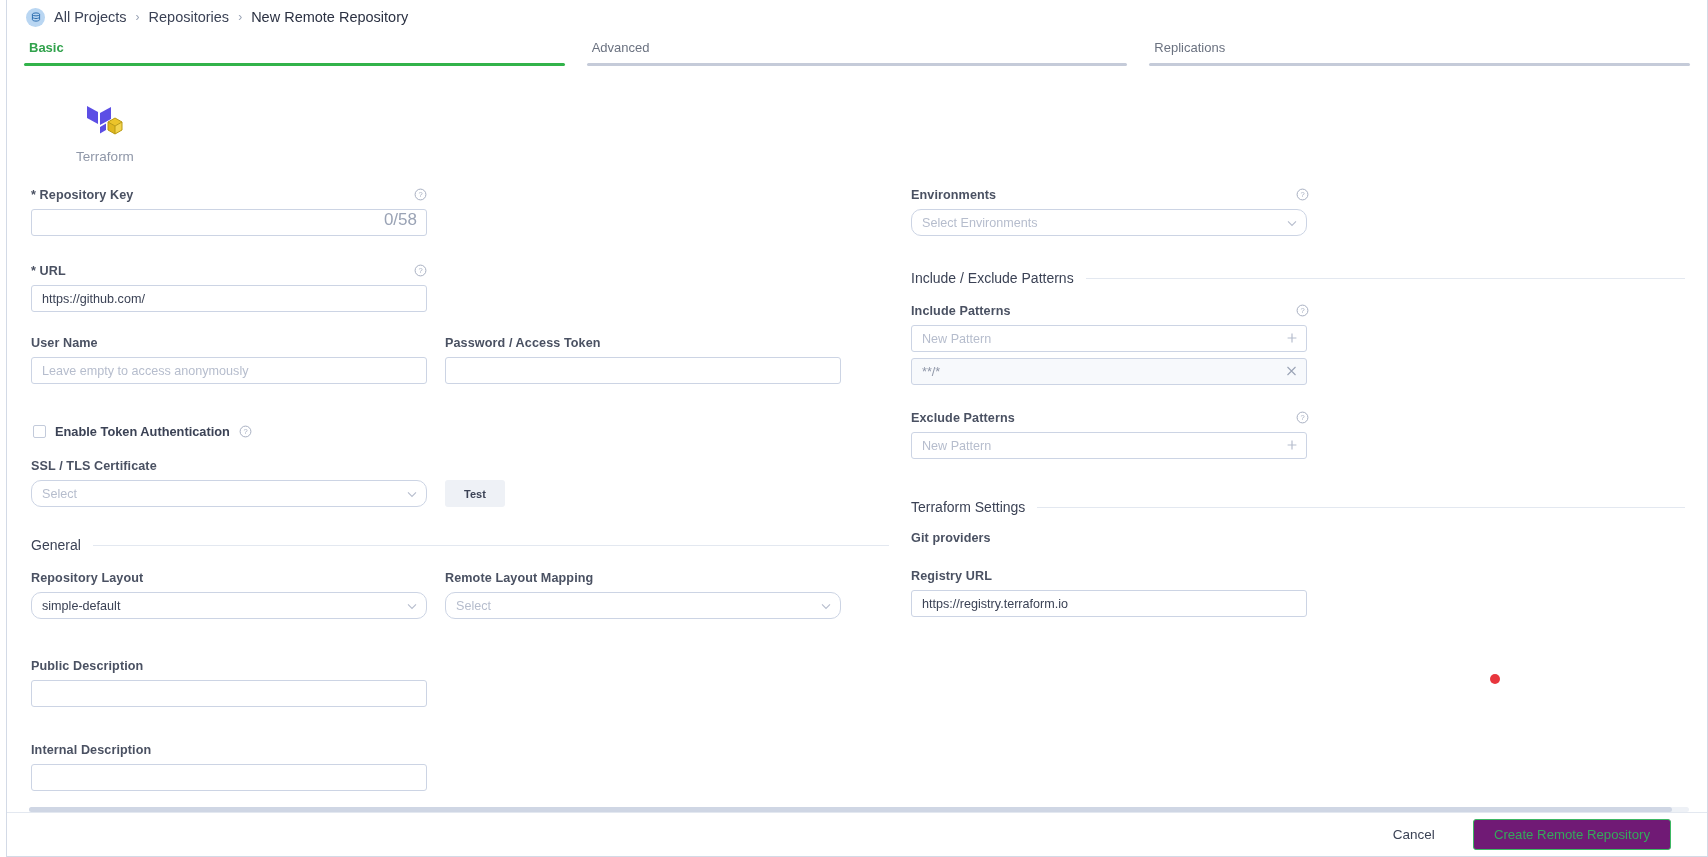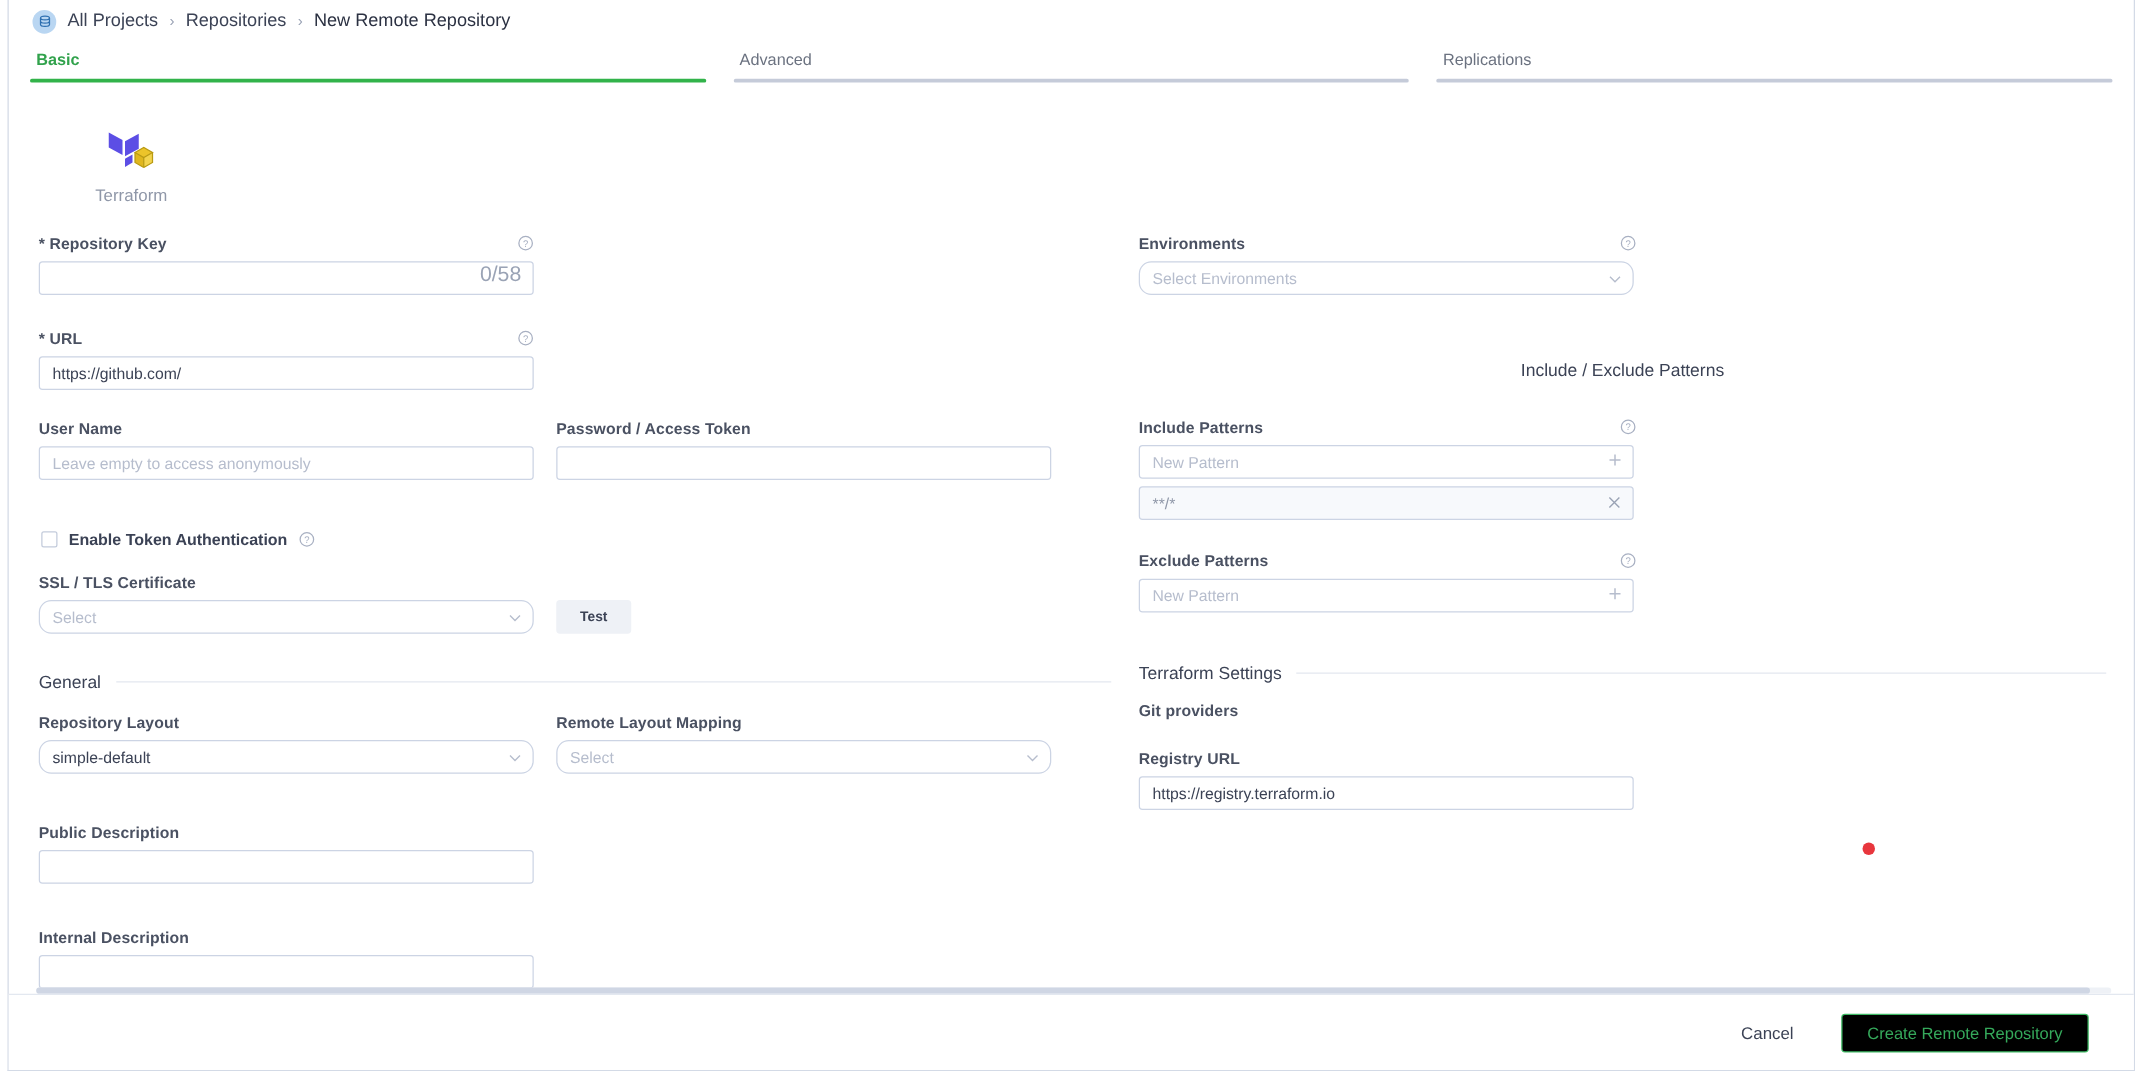--- a/index.html
+++ b/index.html
@@ -291,42 +291,42 @@
     left: 0; top: 0;
     width: 99%;
     height: 5px;
     background: #cfd6e4;
     border-radius: 3px;
   }
 
   
   .footer {
     flex: 0 0 auto;
-    height: 61px;
+    height: 44px;
     border-top: 1px solid #e3e8f0;
     display: flex;
     align-items: center;
     justify-content: flex-end;
     padding-right: 36px;
     gap: 28px;
     background: #fff;
   }
   .btn-cancel {
     background: none;
     border: none;
     font-size: 13.5px;
     color: #3b4255;
     font-family: "Liberation Sans", sans-serif;
     cursor: pointer;
     padding: 6px 10px;
   }
   .btn-create {
     height: 31px;
     padding: 0 20px;
-    background: #000000;
+    background: #701a75;
     border: 1px solid #3db863;
     border-radius: 3px;
     color: #35a95b;
     font-size: 13.2px;
     font-family: "Liberation Sans", sans-serif;
     cursor: pointer;
   }
 </style>
 </head>
 <body>
@@ -500,21 +500,21 @@
               <div class="select placeholder">
                 <span>Select Environments</span>
                 <span class="caret">
                   <svg width="10" height="7" viewBox="0 0 10 7">
                       <path d="M1 1.4L5 5.4L9 1.4" fill="none" stroke="#b6bdcd" stroke-width="1.1"></path>
                     </svg>
                 </span>
               </div>
             </div>
 
-            <div class="section" style="margin-top:52px;margin-bottom:18px;flex-direction:column;">
+            <div class="section" style="margin-top:34px;margin-bottom:18px;">
               <span class="section-title">Include / Exclude Patterns</span>
               <span class="section-rule"></span>
             </div>
 
             <div class="field w396r">
               <label class="flabel">Include Patterns</label>
               <span class="help" style="position:absolute;right:-2px;top:0;">
                 <svg width="13" height="13" viewBox="0 0 13 13">
                   <circle cx="6.5" cy="6.5" r="5.4" fill="none" stroke="#a8b0c2" stroke-width="1"></circle>
                   <text x="6.5" y="9.4" font-size="7.6" fill="#a8b0c2" text-anchor="middle" font-family="Liberation Sans, sans-serif">?</text>

